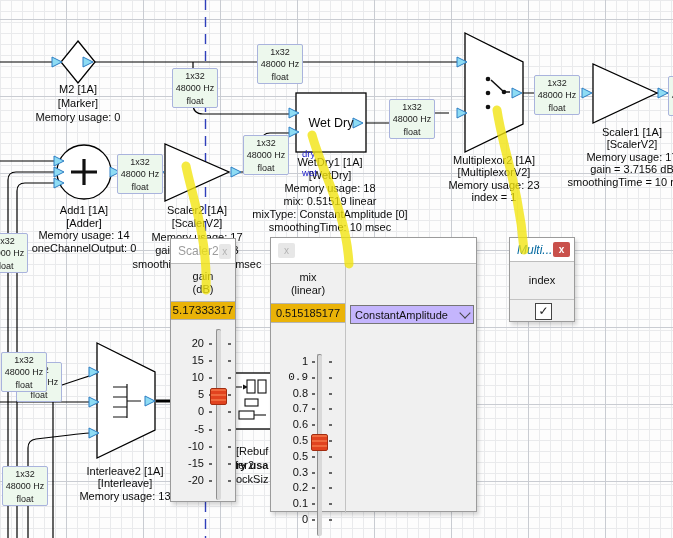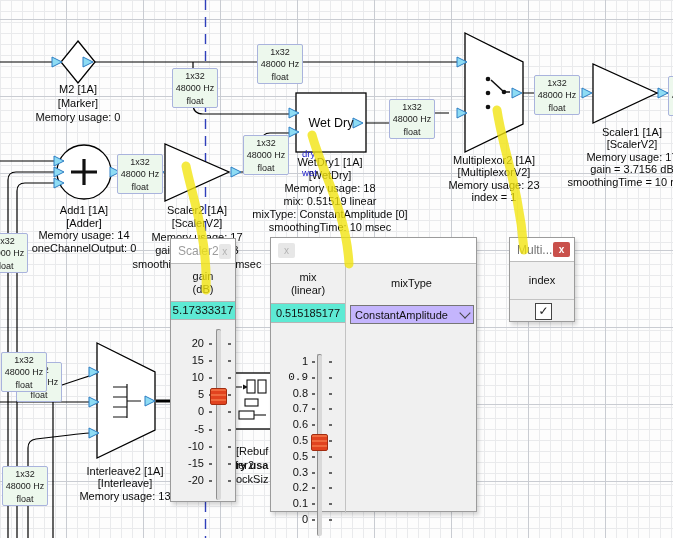--- a/index.html
+++ b/index.html
@@ -26,27 +26,27 @@
   .blocktext{position:absolute;z-index:6;}
   .wetdry-title{font-size:12.5px;}
   .pin-label{position:absolute;z-index:6;color:#2222cc;font-size:9.5px;margin-top:40px;}
   .frag{position:absolute;z-index:6;font-size:11px;white-space:nowrap;}
   .frag.b{font-weight:bold;}
   .panel{position:absolute;z-index:20;background:#f0f0f0;border:1px solid #9b9b9b;
          box-sizing:border-box;box-shadow:2px 3px 4px rgba(0,0,0,.16);}
   .ptitle{background:#fff;border-bottom:1px solid #bdbdbd;display:flex;align-items:center;
           padding:0 4px 0 7px;font-size:12px;box-sizing:border-box;}
   .ptitle .t{flex:1;color:#9b9b9b;}
-  .ptitle.active .t{color:#737373;}
+  .ptitle.active .t{color:#0369a1;font-style:italic;}
   .xbtn{width:17px;height:15px;background:#e7e7e7;color:#b3b3b3;font-size:10px;
         text-align:center;line-height:15px;border-radius:2px;}
   .xbtn.red{background:#c9504b;color:#fff;font-weight:bold;}
   .phead{display:flex;flex-direction:column;justify-content:center;text-align:center;
          font-size:11px;line-height:13px;}
-  .pvalue{background:#5eead4;border-top:1px solid #b5b5b5;border-bottom:1px solid #b5b5b5;
+  .pvalue{background:#eab308;border-top:1px solid #b5b5b5;border-bottom:1px solid #b5b5b5;
           text-align:center;font-size:11.5px;box-sizing:border-box;}
   .vslider{position:absolute;}
   .vslider .tick-label{position:absolute;font-size:11px;text-align:right;color:#111;}
   .vslider .dot{position:absolute;width:3px;height:2px;background:#666;}
   .vslider .track{position:absolute;width:4px;background:#d9d9d9;
           border-left:1px solid #8f8f8f;border-top:1px solid #8f8f8f;border-radius:2px;}
   .vslider .handle{position:absolute;width:15px;height:15px;border:1px solid #a22c10;
           border-radius:2px;
           background:repeating-linear-gradient(180deg,#ef6a3e 0 2px,#e1431f 2px 5px);}
   .dropdown{position:absolute;background:#c4b5fd;border:1px solid #767676;display:flex;
@@ -301,23 +301,20 @@
           <span class="tick-label" style="left: 0px; width: 37px; top: 148.2px;">0.1</span>
           <span class="dot" style="left: 41px; top: 154.2px;"></span>
           <span class="dot" style="left: 58px; top: 154.2px;"></span>
           <span class="tick-label" style="left: 0px; width: 37px; top: 164px;">0</span>
           <span class="dot" style="left: 41px; top: 170px;"></span>
           <span class="dot" style="left: 58px; top: 170px;"></span>
           <div class="handle" style="left: 40px; top: 85px;"></div>
         </div>
     </div>
     <div class="col" style="left:76px;top:26px;right:0;height:249px">
-      <div class="phead" style="height:39px">
-        <span>mixType</span>
-      </div>
       <div class="dropdown" style="left:3px;top:41px;width:124px;height:19px">
         <span class="dtext">ConstantAmplitude</span>
         <span class="chev"></span>
       </div>
     </div>
   </div>
 
   <div class="panel" style="left:509px;top:237px;width:66px;height:85px">
     <div class="ptitle active" style="height:24px">
       <span class="t">Multi...</span>

